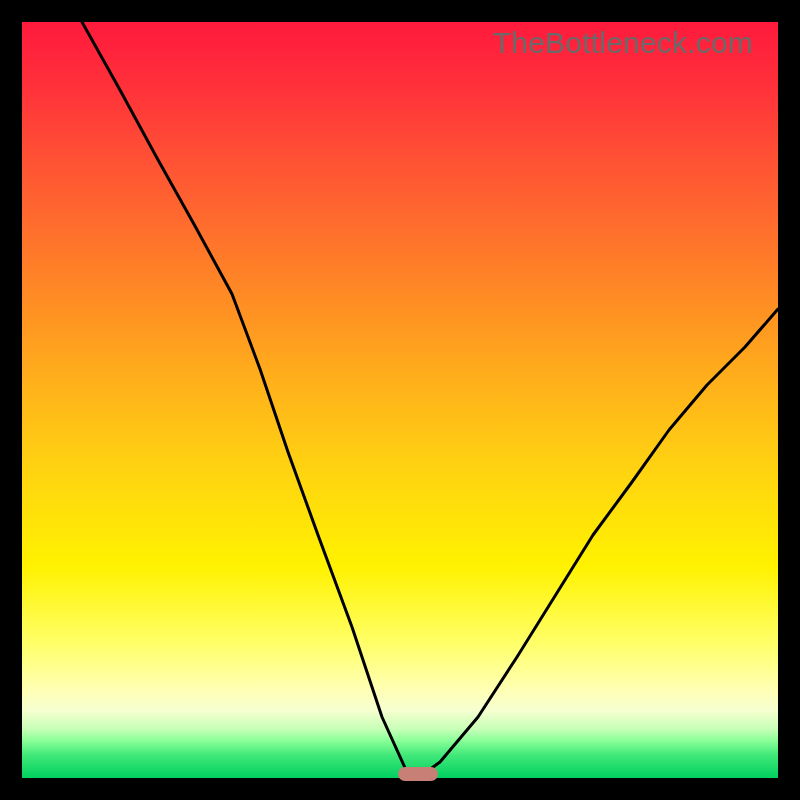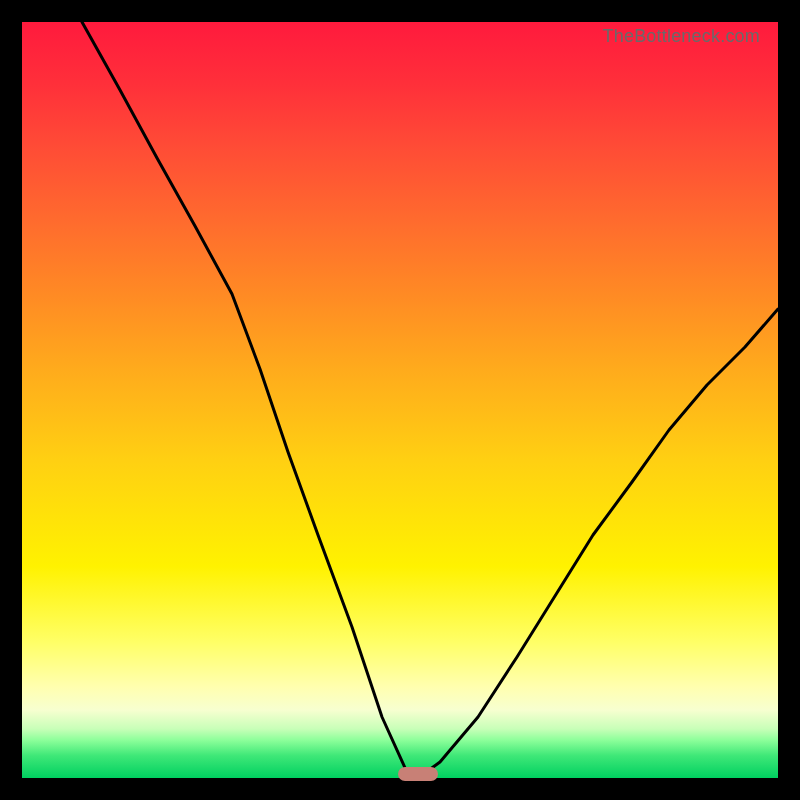--- a/index.html
+++ b/index.html
@@ -39,23 +39,23 @@
       #f7ffd0 91%,
       #c8ffb8 93.5%,
       #8cff9a 95%,
       #40e878 97%,
       #00d060 100%
     );
   }
   .watermark {
     position: absolute;
     top: 4px;
-    right: 18px;
+    right: 25px;
     color: #6a6a6a;
-    font-size: 18px;
+    font-size: 30px;
     font-weight: 500;
     letter-spacing: 0.2px;
     user-select: none;
     text-align: right;
   }
   svg.curve {
     position: absolute;
     left: 0;
     top: 0;
     width: 756px;

